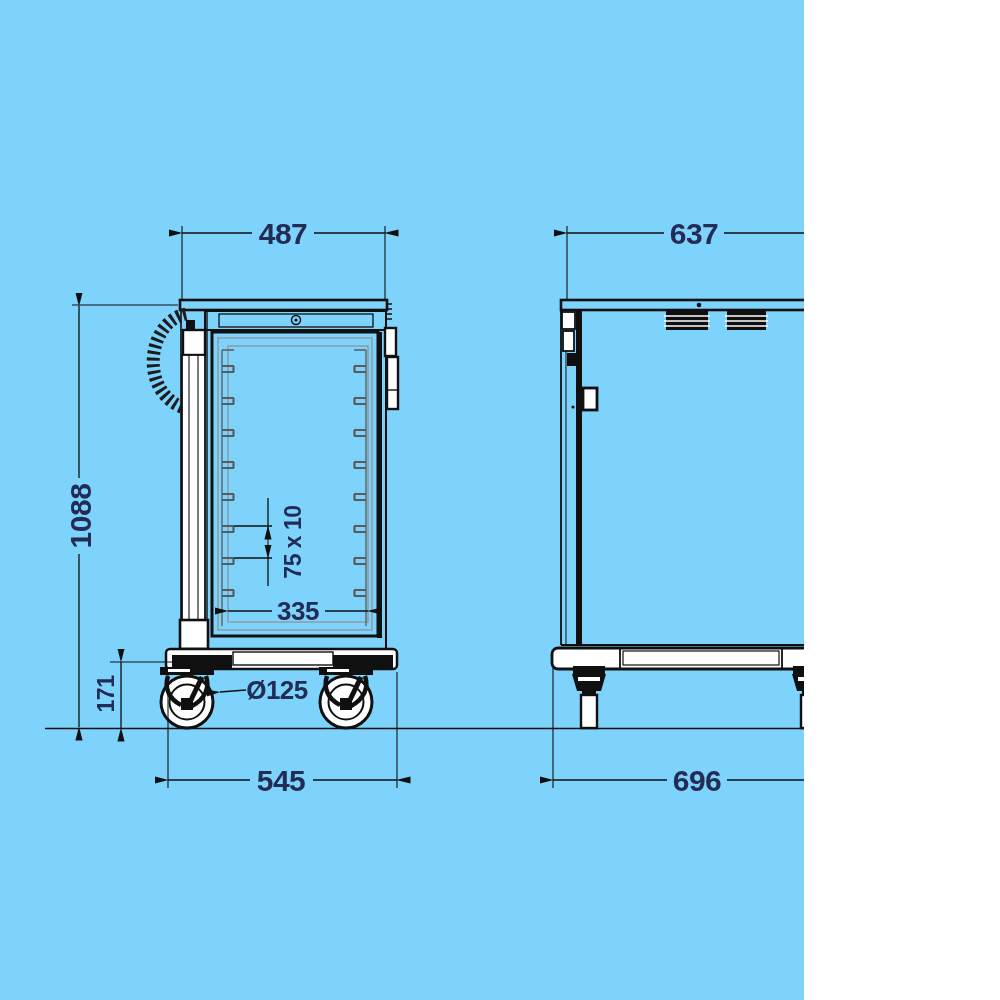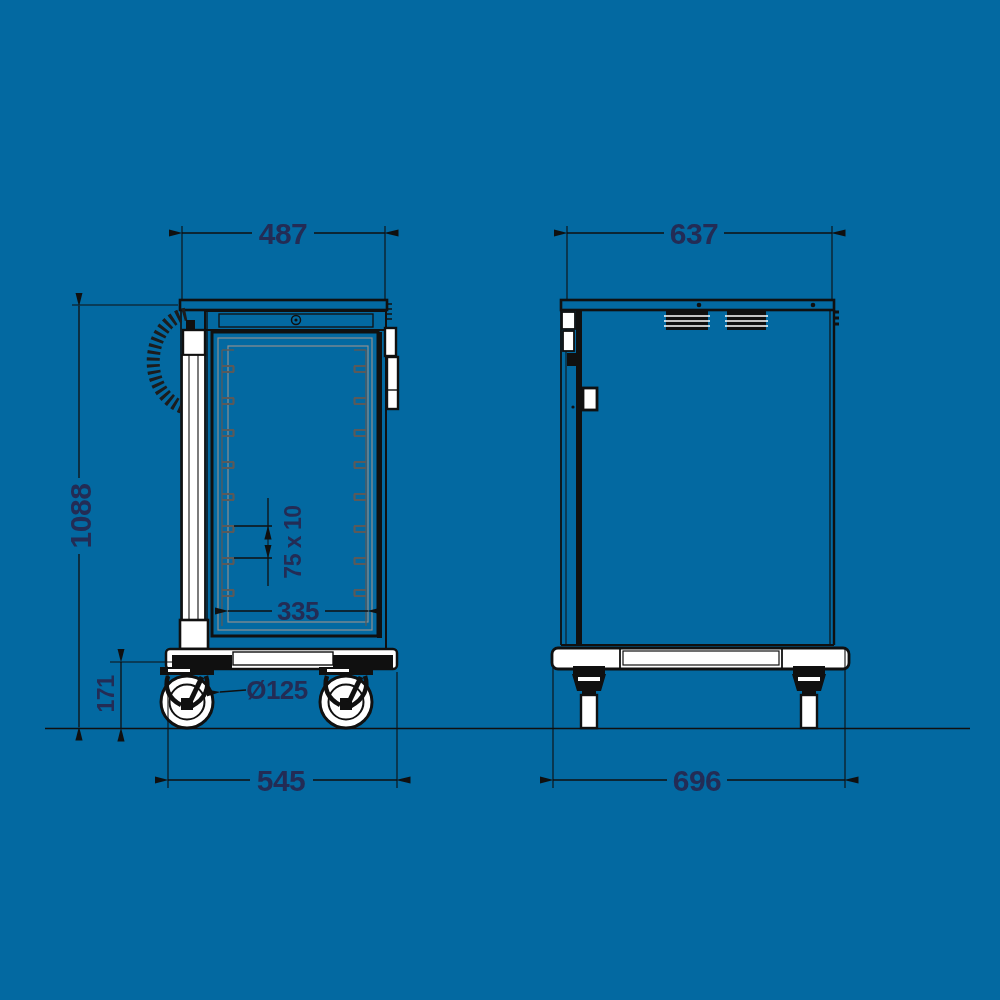--- a/index.html
+++ b/index.html
@@ -1,16 +1,16 @@
 <!DOCTYPE html>
 <html><head>
 <meta charset="utf-8">
 <style>
   html,body{margin:0;padding:0;background:#ffffff;}
-  #stage{width:1000px;height:1000px;position:relative;background:#0369a1;overflow:hidden;}
+  #stage{width:804px;height:1000px;position:relative;background:#7dd3fc;overflow:hidden;}
   svg{display:block;}
   .ln{stroke:#101010;fill:none;}
   .fillb{fill:#101010;stroke:none;}
   .w{fill:#ffffff;}
   .gray{stroke:#8f8f8f;fill:none;}
   .rail{stroke:#5a5a5a;fill:none;}
   .dimln{stroke:#101010;stroke-width:1.3;fill:none;}
   .extln{stroke:#101010;stroke-width:1.1;fill:none;}
   text.dim{fill:#232c55;font-family:"Liberation Sans", sans-serif;font-weight:bold;
            letter-spacing:-0.5px;text-anchor:middle;dominant-baseline:central;}

